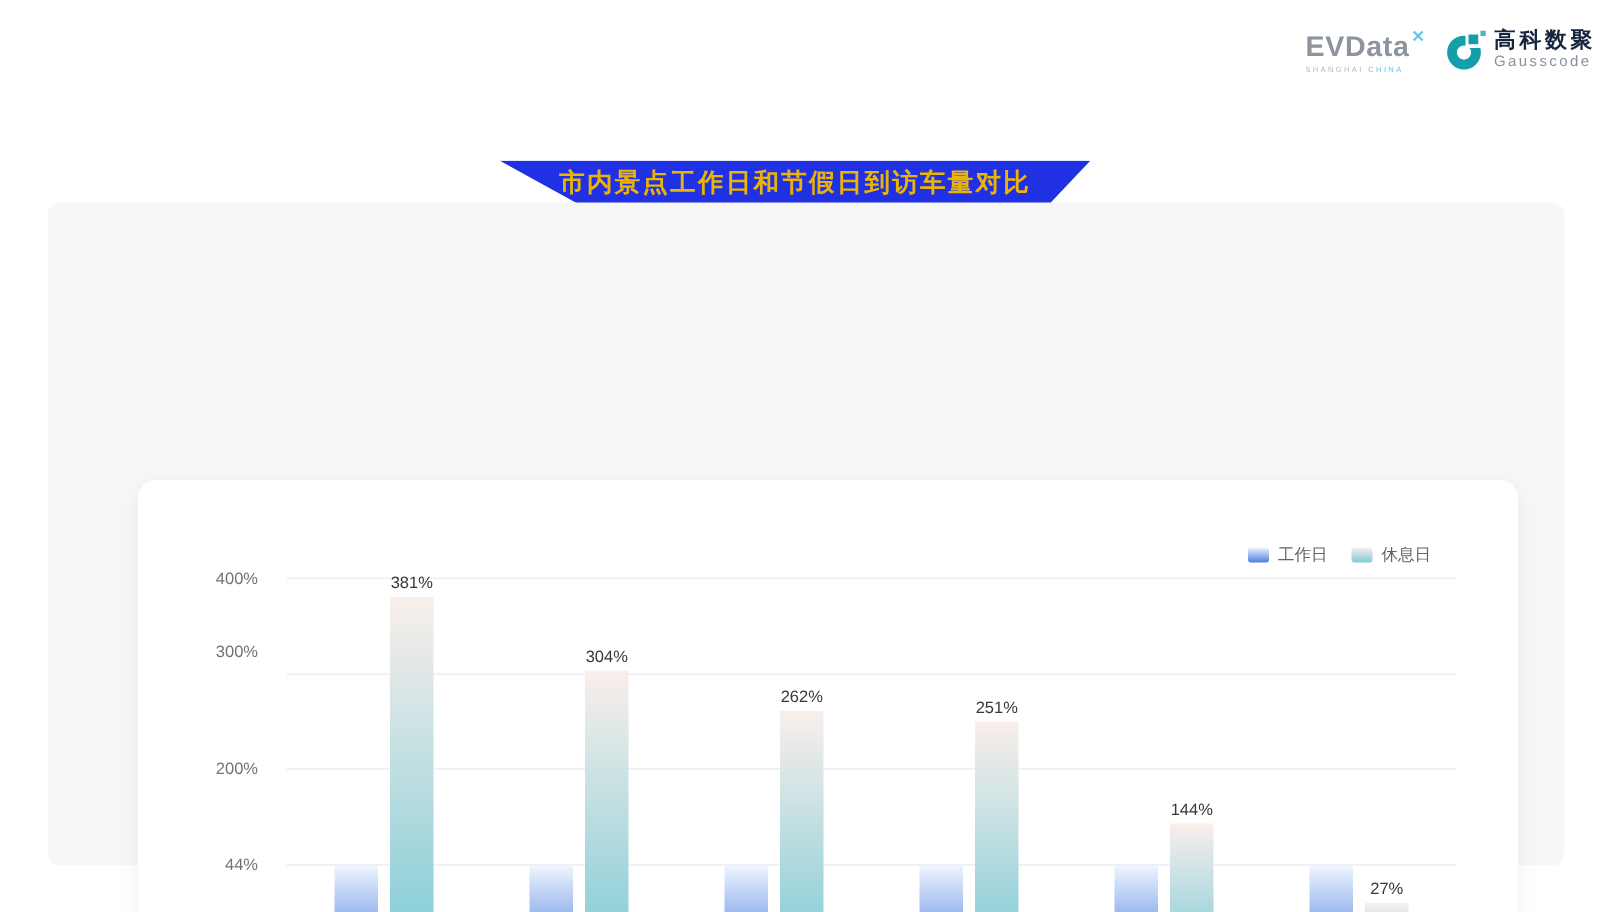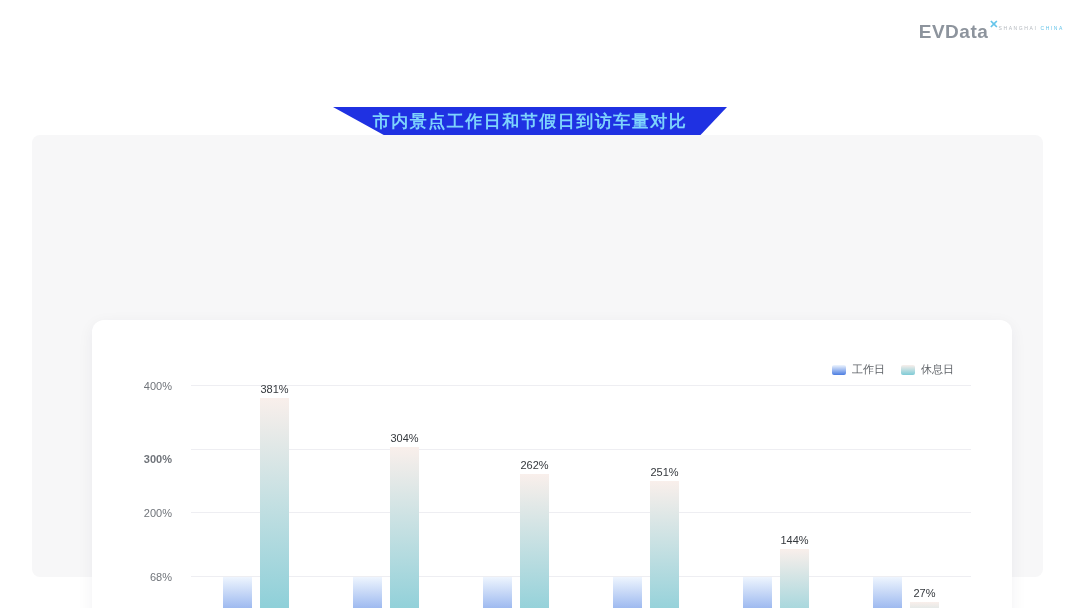--- a/index.html
+++ b/index.html
@@ -2,34 +2,34 @@
 <html><head>
 <meta charset="utf-8">
 <style>
   * { margin:0; padding:0; box-sizing:border-box; }
   body { background:#fff; }
   .page { position:relative; width:1080px; height:608px; background:#ffffff;
           font-family:"Liberation Sans", sans-serif; overflow:hidden; }
 
   
   .logos { position:absolute; top:19px; right:16px; display:flex; align-items:flex-start; gap:14px; }
-  .evdata { display:flex; flex-direction:row; padding-top:3px; }
+  .evdata { display:flex; flex-direction:column; padding-top:3px; }
   .ev-row { display:flex; align-items:flex-start; }
   .ev-text { font-size:19px; font-weight:700; color:#8d949d; letter-spacing:.5px; line-height:19px; }
   .ev-x { font-size:11px; color:#66c5ea; font-weight:700; margin-left:1px; margin-top:-4px; }
   .ev-sub { font-size:5px; letter-spacing:1.6px; color:#b3b8be; margin-top:3px; white-space:nowrap; }
   .ev-sub .blue { color:#66c5ea; }
   .gausscode { display:flex; align-items:center; gap:5px; }
   .gc-text .cn { font-size:14.5px; font-weight:700; color:#16263e; letter-spacing:2.5px; line-height:17px; }
   .gc-text .en { font-size:10px; color:#8b9198; letter-spacing:1.6px; line-height:11px; }
 
   
   .banner { position:absolute; left:333px; top:107px; width:394px; height:30px;
             clip-path:polygon(0 0,100% 0,92.8% 100%,13.8% 100%);
-            color:#7dd3fc; font-size:17px; font-weight:700; text-align:center;
+            color:#eab308; font-size:17px; font-weight:700; text-align:center;
             line-height:30px; letter-spacing:1.5px; }
 
   
   .panel { position:absolute; left:32px; top:135px; width:1011px; height:442px;
            background:#f7f7f8; border-radius:8px; }
   .card  { position:absolute; left:60px; top:185px; width:920px; height:372px;
            background:#ffffff; border-radius:12px; box-shadow:0 4px 16px rgba(30,40,60,.06); }
 
   
   .legend { position:absolute; top:42px; right:58px; display:flex; gap:16px; align-items:center; }
@@ -56,43 +56,55 @@
     <div class="evdata">
       <div class="ev-row">
         <span class="ev-text">EVData</span>
         <span class="ev-x">✕</span>
       </div>
       <div class="ev-sub">
         <span>SHANGHAI</span>
         <span class="blue">CHINA</span>
       </div>
     </div>
+    <div class="gausscode">
+      <svg width="27" height="28" viewBox="0 0 27 28">
+        <circle cx="12" cy="16" r="8" fill="none" stroke="#149fa8" stroke-width="6.5"></circle>
+        <rect x="13" y="0" width="14" height="13" fill="#ffffff"></rect>
+        <rect x="15" y="4" width="6.5" height="6.5" fill="#149fa8"></rect>
+        <rect x="23" y="1.5" width="3.5" height="3.5" fill="#48b7bf"></rect>
+      </svg>
+      <div class="gc-text">
+        <div class="cn">高科数聚</div>
+        <div class="en">Gausscode</div>
+      </div>
+    </div>
   </div>
 
   <div class="banner" style="background: rgb(31, 49, 226);">市内景点工作日和节假日到访车量对比</div>
 
   <div class="panel">
     <div class="card">
       <div class="legend">
           <div class="legend-item">
             <span class="swatch" style="background: linear-gradient(rgb(238, 245, 254) 0%, rgb(76, 125, 225) 100%);"></span>
             <span>工作日</span>
           </div>
           <div class="legend-item">
             <span class="swatch" style="background: linear-gradient(rgb(249, 239, 235) 0%, rgb(126, 203, 214) 100%);"></span>
             <span>休息日</span>
           </div>
         </div>
       <div class="plot">
           <div class="gridline" style="bottom: 63.5px;"></div>
-          <span class="ytick" style="bottom: 63.5px;">68%</span>
+          <span class="ytick" style="bottom: 63.5px;">44%</span>
           <div class="gridline" style="bottom: 127px;"></div>
           <span class="ytick" style="bottom: 127px;">200%</span>
           <div class="gridline" style="bottom: 190.5px;"></div>
-          <span class="ytick" style="bottom: 181px; font-weight: bold;">300%</span>
+          <span class="ytick" style="bottom: 205px;">300%</span>
           <div class="gridline" style="bottom: 254px;"></div>
           <span class="ytick" style="bottom: 254px;">400%</span>
           <div class="group" style="left: 0px; width: 130px;">
             <div class="bar" style="height: 63.5px; background: linear-gradient(rgb(238, 245, 254) 0%, rgb(76, 125, 225) 100%);"></div>
             <div class="bar" style="height: 241.935px; background: linear-gradient(rgb(249, 239, 235) 0%, rgb(126, 203, 214) 100%);">
               <div class="value-label">381%</div>
             </div>
           </div>
           <div class="group" style="left: 130px; width: 130px;">
             <div class="bar" style="height: 63.5px; background: linear-gradient(rgb(238, 245, 254) 0%, rgb(76, 125, 225) 100%);"></div>

